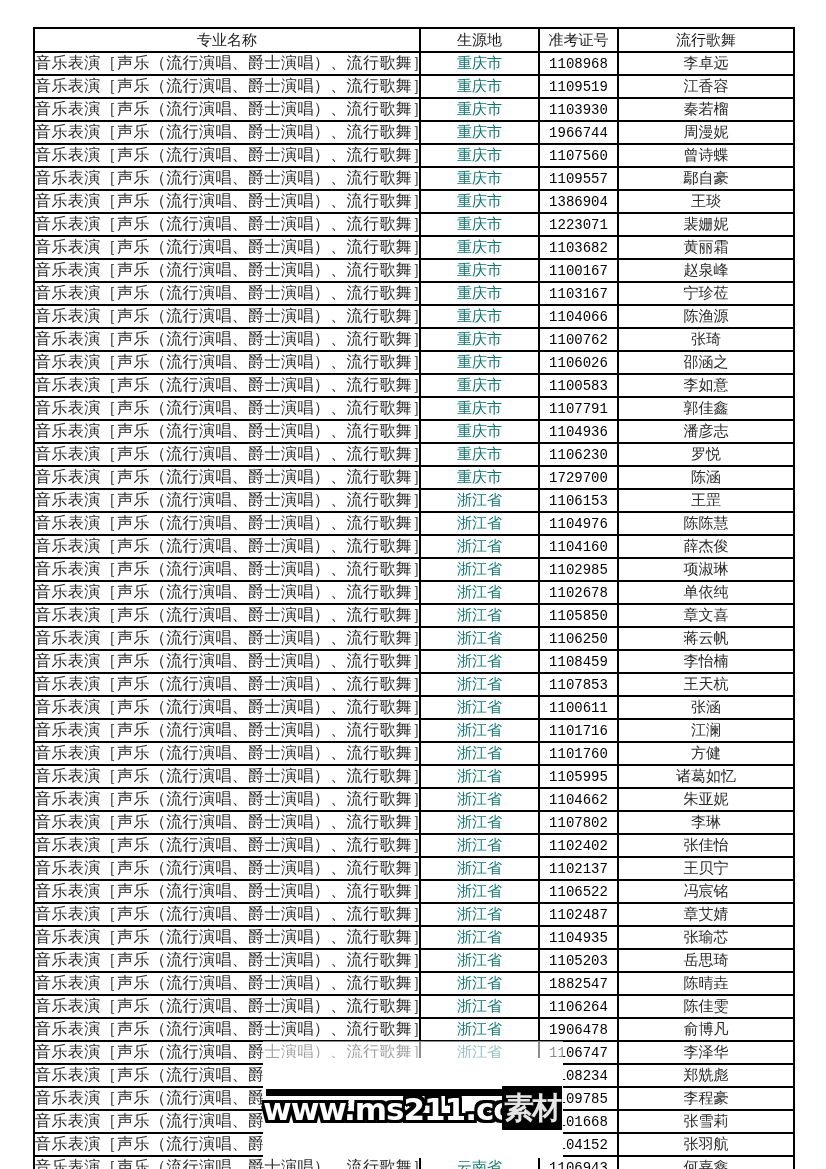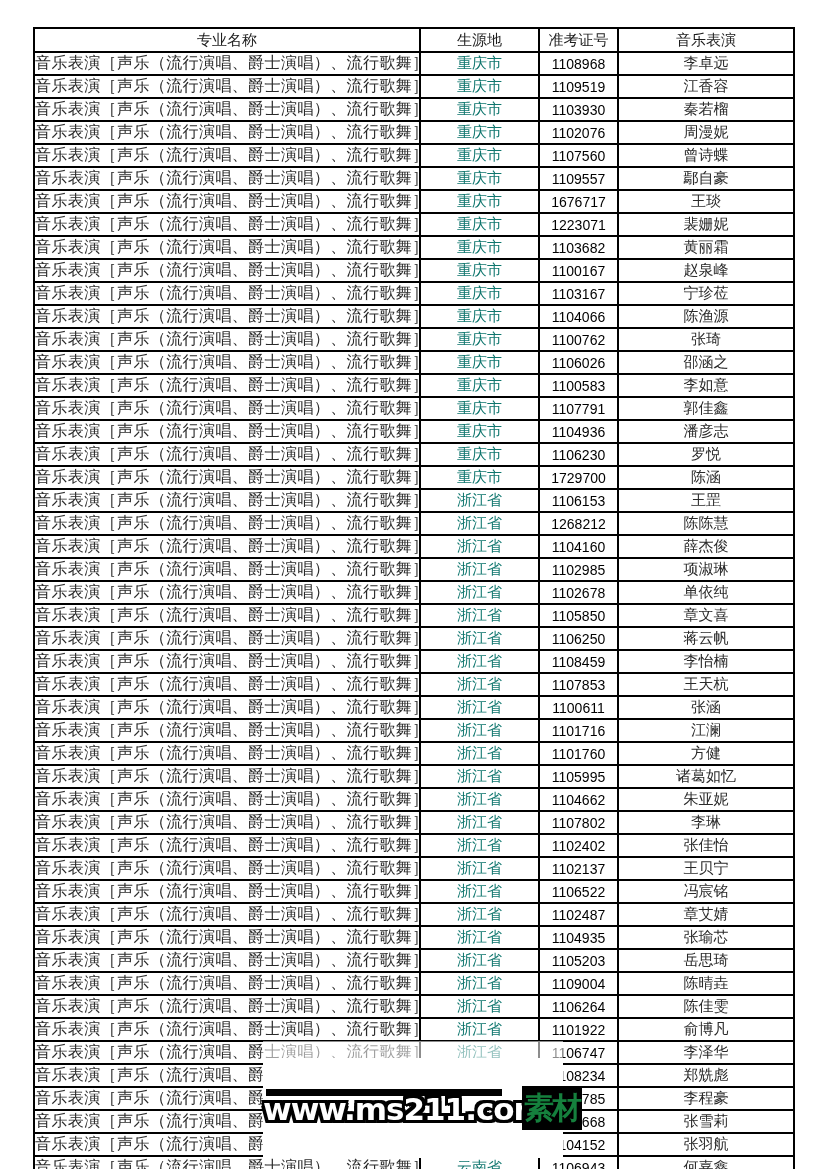--- a/index.html
+++ b/index.html
@@ -23,21 +23,21 @@
     padding:0;text-align:center;vertical-align:middle;
     font-weight:normal;white-space:nowrap;
   }
   table.roster thead th{height:22px;font-size:15px;}
   table.roster tbody tr{height:20.45px;}
   td.major{
     overflow:hidden;font-size:16px;letter-spacing:0.4px;color:#2a2a2a;
   }
   td.origin{font-size:15px;color:#0f766e;}
   td.ticket{
-    font-family:Liberation Sans, sans-serif;
+    font-family:Liberation Mono, monospace;
     font-weight:bold;font-size:14px;letter-spacing:0px;color:#000;
   }
   td.name{font-size:15px;color:#2a2a2a;}
   
   .wm-fade{
     position:absolute;left:263px;top:1041px;width:300px;height:17px;
     background:rgba(255,255,255,0.55);z-index:5;
   }
   .wm-white{
     position:absolute;left:263px;top:1058px;width:300px;height:100px;
@@ -52,45 +52,44 @@
     font-family:"DejaVu Sans","Liberation Sans",sans-serif;
     font-weight:bold;font-size:31px;line-height:38px;text-align:center;
     color:#ffffff;letter-spacing:-1px;
     text-shadow:
       -3px -3px 0 #000, 3px -3px 0 #000, -3px 3px 0 #000, 3px 3px 0 #000,
       -3px 0 0 #000, 3px 0 0 #000, 0 -3px 0 #000, 0 3px 0 #000,
       -2px -2px 0 #000, 2px 2px 0 #000, -2px 2px 0 #000, 2px -2px 0 #000;
   }
   .wm-badge{
     position:absolute;left:502px;top:1086px;width:60px;height:44px;z-index:7;
-    background:#000;color:#15803d;
+    background:#000;color:#e5e5e5;
     font-family:Liberation Serif, serif;
     font-weight:bold;font-size:30px;line-height:44px;text-align:center;
     letter-spacing:-2px;
-    margin-left:20px;
   }
 </style>
 </head>
 <body>
 
 <div class="sheet">
 
   <table class="roster">
     <colgroup>
       <col class="c-major">
         <col class="c-origin">
         <col class="c-ticket">
         <col class="c-name">
     </colgroup>
     <thead>
       <tr>
         <th>专业名称</th>
         <th>生源地</th>
         <th>准考证号</th>
-        <th>音乐表演</th>
+        <th>流行歌舞</th>
       </tr>
     </thead>
     <tbody>
     <tr>
       <td class="major">音乐表演［声乐（流行演唱、爵士演唱）、流行歌舞］</td>
       <td class="origin">重庆市</td>
       <td class="ticket">1108968</td>
       <td class="name">李卓远</td>
     </tr>
 
@@ -104,42 +103,42 @@
     <tr>
       <td class="major">音乐表演［声乐（流行演唱、爵士演唱）、流行歌舞］</td>
       <td class="origin">重庆市</td>
       <td class="ticket">1103930</td>
       <td class="name">秦若榴</td>
     </tr>
 
     <tr>
       <td class="major">音乐表演［声乐（流行演唱、爵士演唱）、流行歌舞］</td>
       <td class="origin">重庆市</td>
-      <td class="ticket">1102076</td>
+      <td class="ticket">1966744</td>
       <td class="name">周漫妮</td>
     </tr>
 
     <tr>
       <td class="major">音乐表演［声乐（流行演唱、爵士演唱）、流行歌舞］</td>
       <td class="origin">重庆市</td>
       <td class="ticket">1107560</td>
       <td class="name">曾诗蝶</td>
     </tr>
 
     <tr>
       <td class="major">音乐表演［声乐（流行演唱、爵士演唱）、流行歌舞］</td>
       <td class="origin">重庆市</td>
       <td class="ticket">1109557</td>
       <td class="name">鄢自豪</td>
     </tr>
 
     <tr>
       <td class="major">音乐表演［声乐（流行演唱、爵士演唱）、流行歌舞］</td>
       <td class="origin">重庆市</td>
-      <td class="ticket">1676717</td>
+      <td class="ticket">1386904</td>
       <td class="name">王琰</td>
     </tr>
 
     <tr>
       <td class="major">音乐表演［声乐（流行演唱、爵士演唱）、流行歌舞］</td>
       <td class="origin">重庆市</td>
       <td class="ticket">1223071</td>
       <td class="name">裴姗妮</td>
     </tr>
 
@@ -223,21 +222,21 @@
     <tr>
       <td class="major">音乐表演［声乐（流行演唱、爵士演唱）、流行歌舞］</td>
       <td class="origin">浙江省</td>
       <td class="ticket">1106153</td>
       <td class="name">王罡</td>
     </tr>
 
     <tr>
       <td class="major">音乐表演［声乐（流行演唱、爵士演唱）、流行歌舞］</td>
       <td class="origin">浙江省</td>
-      <td class="ticket">1268212</td>
+      <td class="ticket">1104976</td>
       <td class="name">陈陈慧</td>
     </tr>
 
     <tr>
       <td class="major">音乐表演［声乐（流行演唱、爵士演唱）、流行歌舞］</td>
       <td class="origin">浙江省</td>
       <td class="ticket">1104160</td>
       <td class="name">薛杰俊</td>
     </tr>
 
@@ -363,35 +362,35 @@
     <tr>
       <td class="major">音乐表演［声乐（流行演唱、爵士演唱）、流行歌舞］</td>
       <td class="origin">浙江省</td>
       <td class="ticket">1105203</td>
       <td class="name">岳思琦</td>
     </tr>
 
     <tr>
       <td class="major">音乐表演［声乐（流行演唱、爵士演唱）、流行歌舞］</td>
       <td class="origin">浙江省</td>
-      <td class="ticket">1109004</td>
+      <td class="ticket">1882547</td>
       <td class="name">陈晴垚</td>
     </tr>
 
     <tr>
       <td class="major">音乐表演［声乐（流行演唱、爵士演唱）、流行歌舞］</td>
       <td class="origin">浙江省</td>
       <td class="ticket">1106264</td>
       <td class="name">陈佳雯</td>
     </tr>
 
     <tr>
       <td class="major">音乐表演［声乐（流行演唱、爵士演唱）、流行歌舞］</td>
       <td class="origin">浙江省</td>
-      <td class="ticket">1101922</td>
+      <td class="ticket">1906478</td>
       <td class="name">俞博凡</td>
     </tr>
 
     <tr>
       <td class="major">音乐表演［声乐（流行演唱、爵士演唱）、流行歌舞］</td>
       <td class="origin">浙江省</td>
       <td class="ticket">1106747</td>
       <td class="name">李泽华</td>
     </tr>
 

